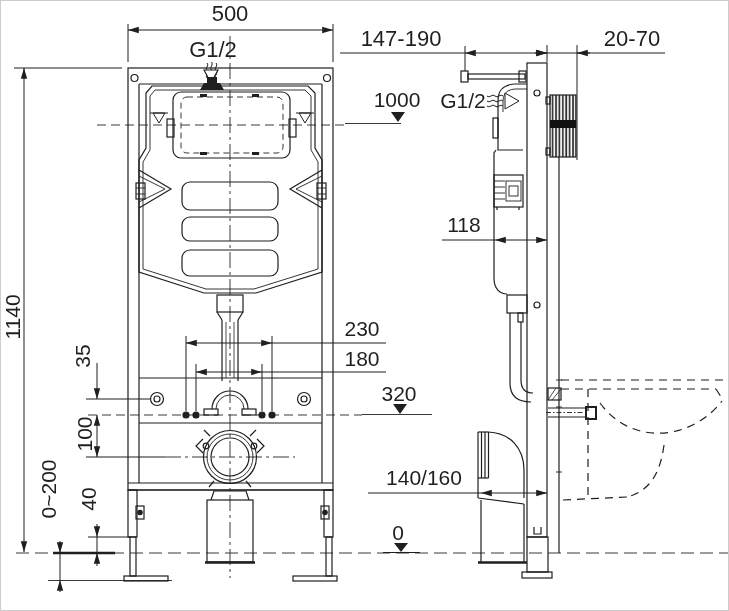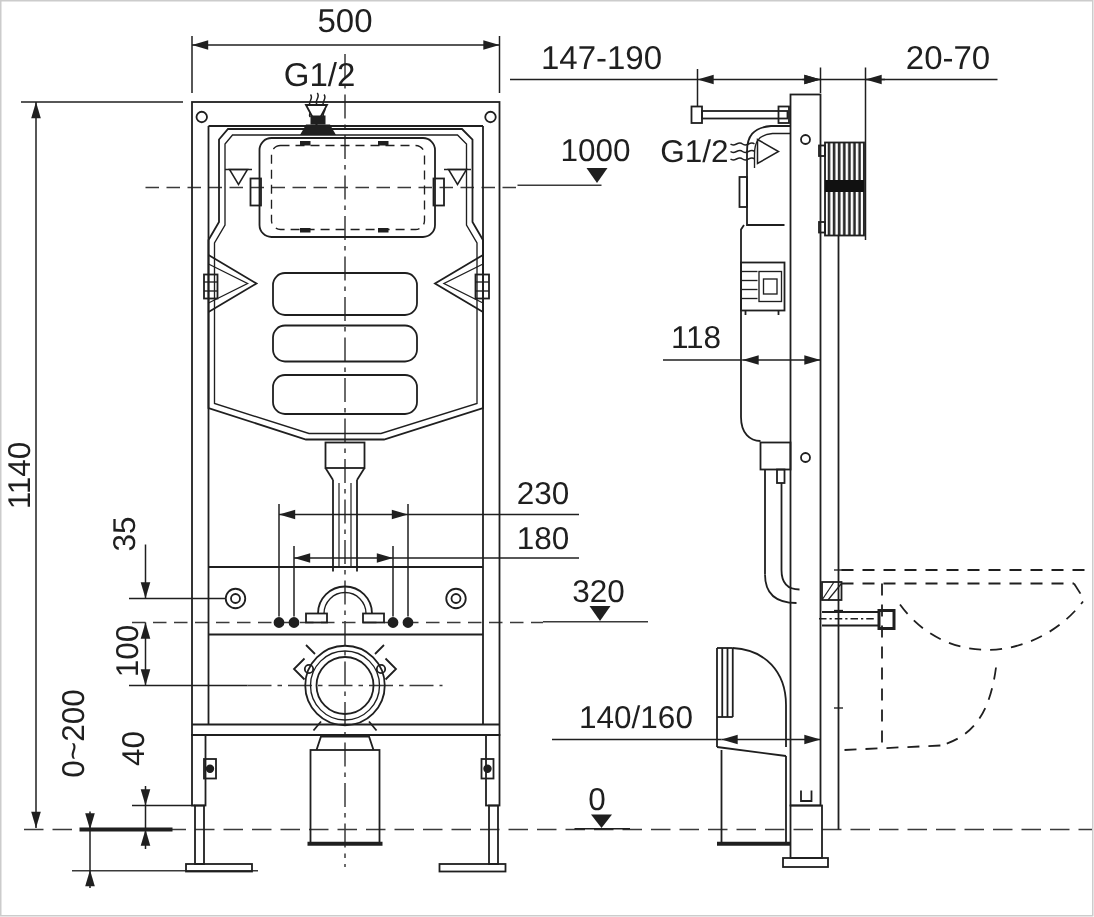--- a/index.html
+++ b/index.html
@@ -1,17 +1,17 @@
 <!DOCTYPE html>
 <html><head>
 <meta charset="utf-8">
 <style>
   html,body{margin:0;padding:0;background:#ffffff;}
   .sheet{
-    position:relative;width:729px;height:611px;background:#a3a3a3;
+    position:relative;width:729px;height:611px;background:#3b82f6;
     font-family:"Liberation Sans", sans-serif;overflow:hidden;
   }
   svg{display:block;}
   text{
     font-family:"Liberation Sans", sans-serif;
     font-size:21px;
     fill:#1f1f1f;
   }
   .big{font-size:22px;}
 </style>

